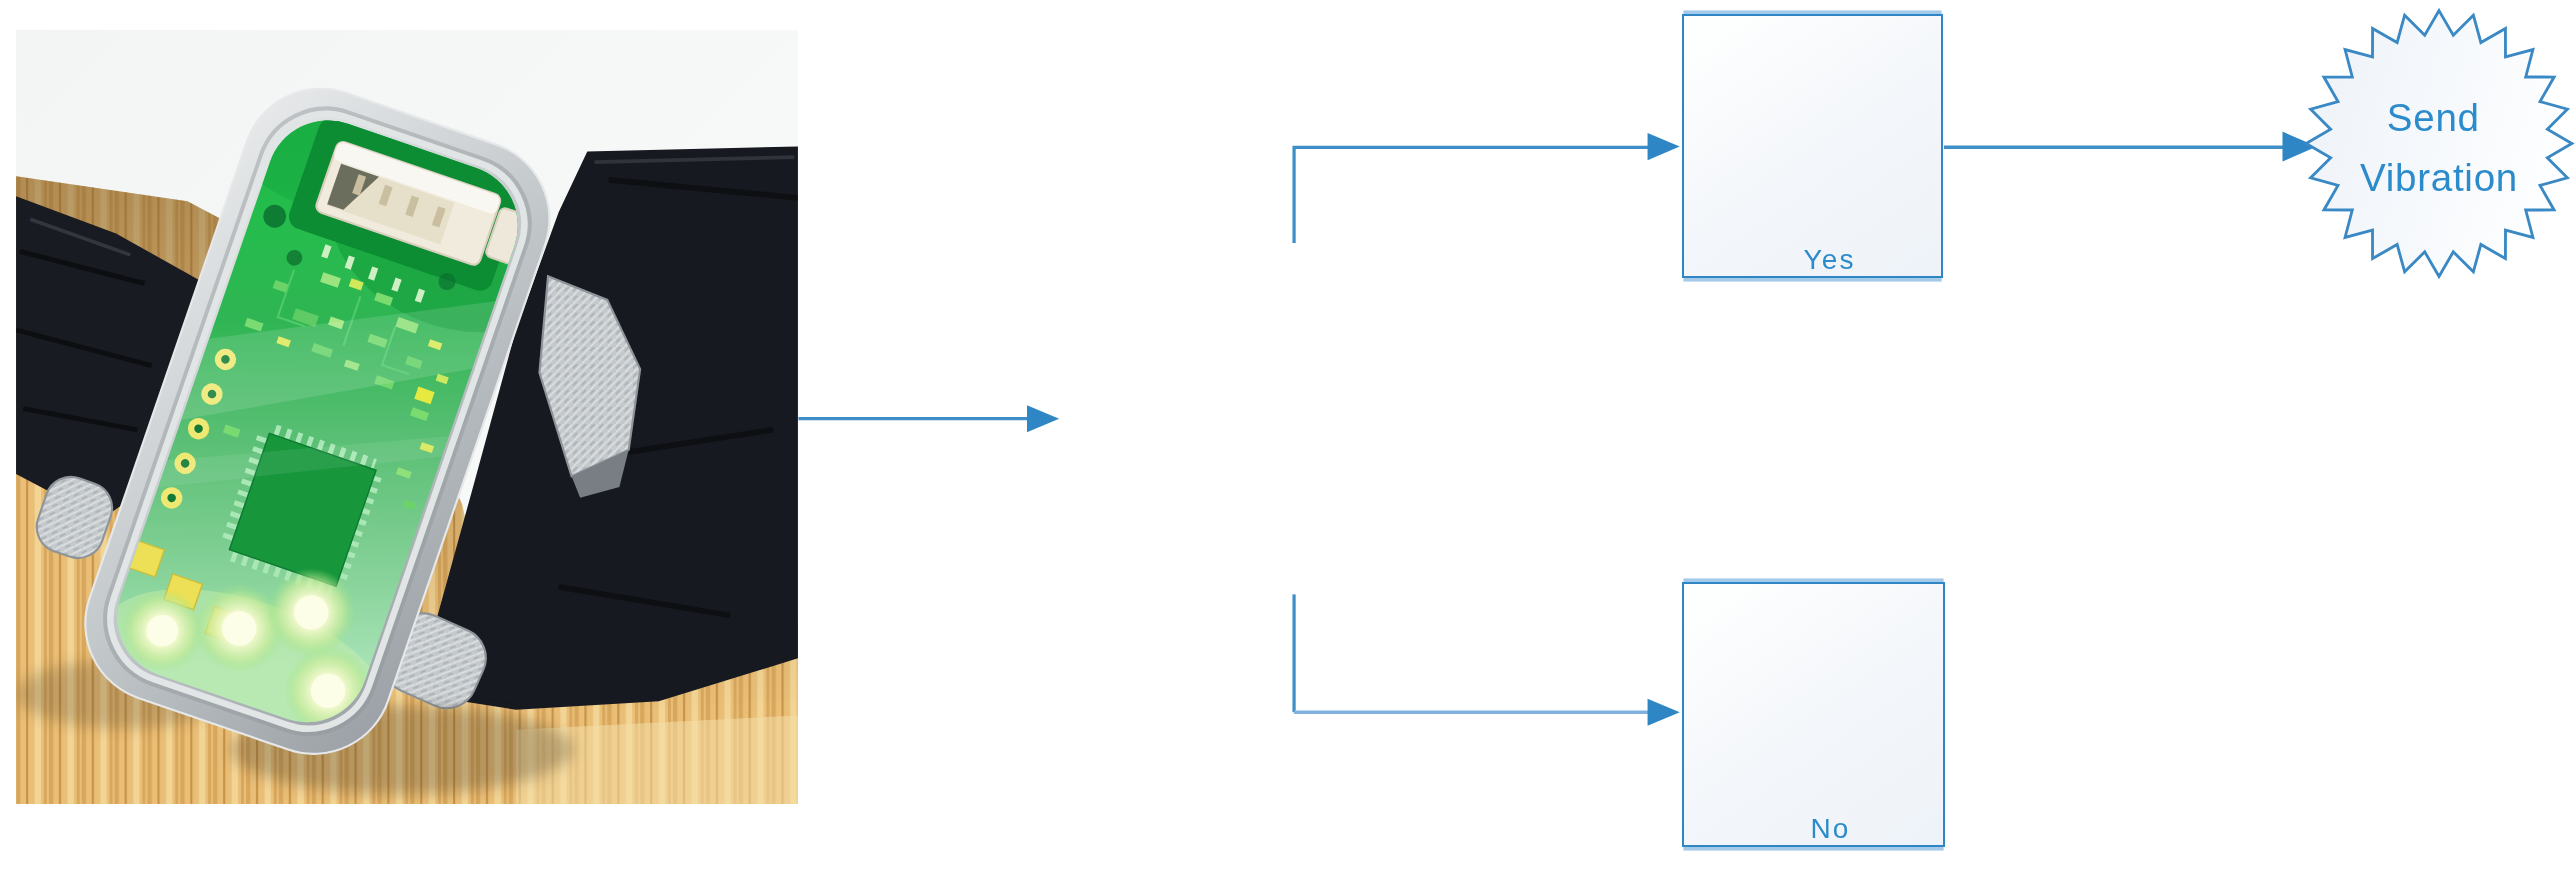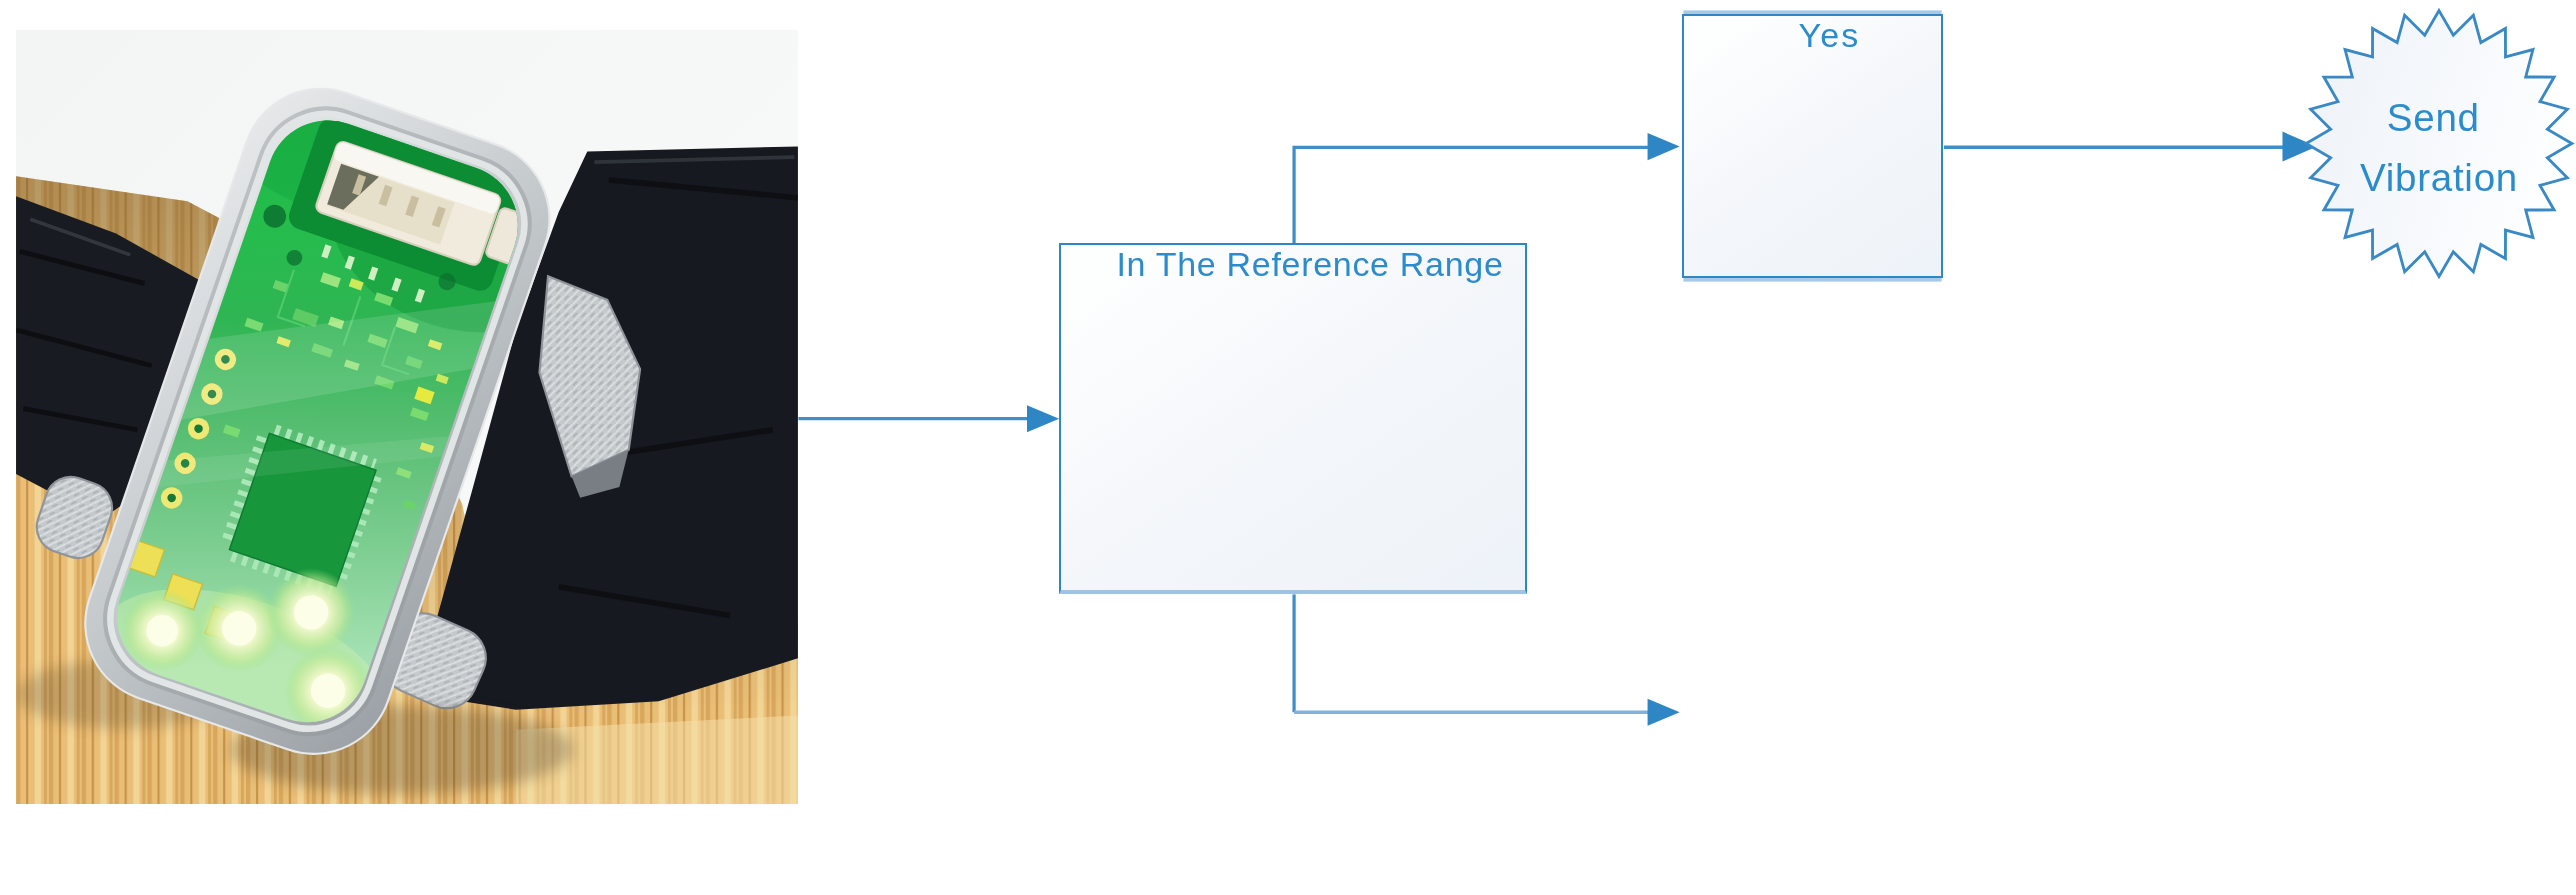--- a/index.html
+++ b/index.html
@@ -10,23 +10,23 @@
     overflow:hidden;
     font-family:"Liberation Sans", sans-serif;
   }
   .abs{position:absolute;}
   
   .flow-node{
     position:absolute;
     box-sizing:border-box;
     border:2.9px solid #2E86C5;
     background:linear-gradient(145deg,#fdfefe 10%,#f3f6fa 55%,#eef3f9 100%);
-    display:flex;align-items:flex-start;justify-content:center;
+    display:flex;align-items:flex-end;justify-content:center;
     color:#2C8CCB;
-    font-size:34px;
+    font-size:28px;
     letter-spacing:1.4px;
     padding-left:34px;
   }
   #node-decision{
     left:1059px;top:243px;width:468px;height:351px;
     border-width:2.1px;
     border-bottom:4.3px solid #9DC3E6;
     letter-spacing:0.7px;
   }
   #node-yes{
@@ -287,28 +287,28 @@
       <path d="M1812,997 H2308" stroke="#7FB3DE" stroke-width="5" fill="none"></path>
       <polygon points="2352,997 2307,978 2307,1016" fill="#2E86C5"></polygon>
     </g>
 
     <g>
       <path d="M2722,206 H3198" stroke="#3E8EC7" stroke-width="5" fill="none"></path>
       <polygon points="3244,205 3196,184 3196,226" fill="#2E86C5"></polygon>
     </g>
   </svg>
 
-  <div id="node-decision" class="flow-node">
-    <span>In The Reference Range</span>
-  </div>
 
   <div id="node-yes" class="flow-node">
     <span>Yes</span>
   </div>
 
+  <div id="node-no" class="flow-node">
+    <span>No</span>
+  </div>
 
   <svg id="burst-wrap" class="abs" width="280" height="283" viewBox="0 0 392 396">
     <defs>
       <linearGradient id="burstGrad" x1="0" y1="0" x2="1" y2="0.3">
         <stop offset="0" stop-color="#EDF2F8"></stop>
           <stop offset="1" stop-color="#FDFEFF"></stop>
       </linearGradient>
     </defs>
     <polygon id="starburst-shape" fill="url(#burstGrad)" stroke="#3A89C4" stroke-width="4" stroke-linejoin="miter" points="196.0,12.0 216.0,46.3 244.1,18.3 254.6,56.6 289.0,36.9 289.1,76.6 327.5,66.5 317.4,104.9 357.1,105.0 337.4,139.4 375.7,149.9 347.7,178.0 382.0,198.0 347.7,218.0 375.7,246.1 337.4,256.6 357.1,291.0 317.4,291.1 327.5,329.5 289.1,319.4 289.0,359.1 254.6,339.4 244.1,377.7 216.0,349.7 196.0,384.0 176.0,349.7 147.9,377.7 137.4,339.4 103.0,359.1 102.9,319.4 64.5,329.5 74.6,291.1 34.9,291.0 54.6,256.6 16.3,246.1 44.3,218.0 10.0,198.0 44.3,178.0 16.3,149.9 54.6,139.4 34.9,105.0 74.6,104.9 64.5,66.5 102.9,76.6 103.0,36.9 137.4,56.6 147.9,18.3 176.0,46.3"></polygon>
     <text id="burst-text" x="196" text-anchor="middle">

